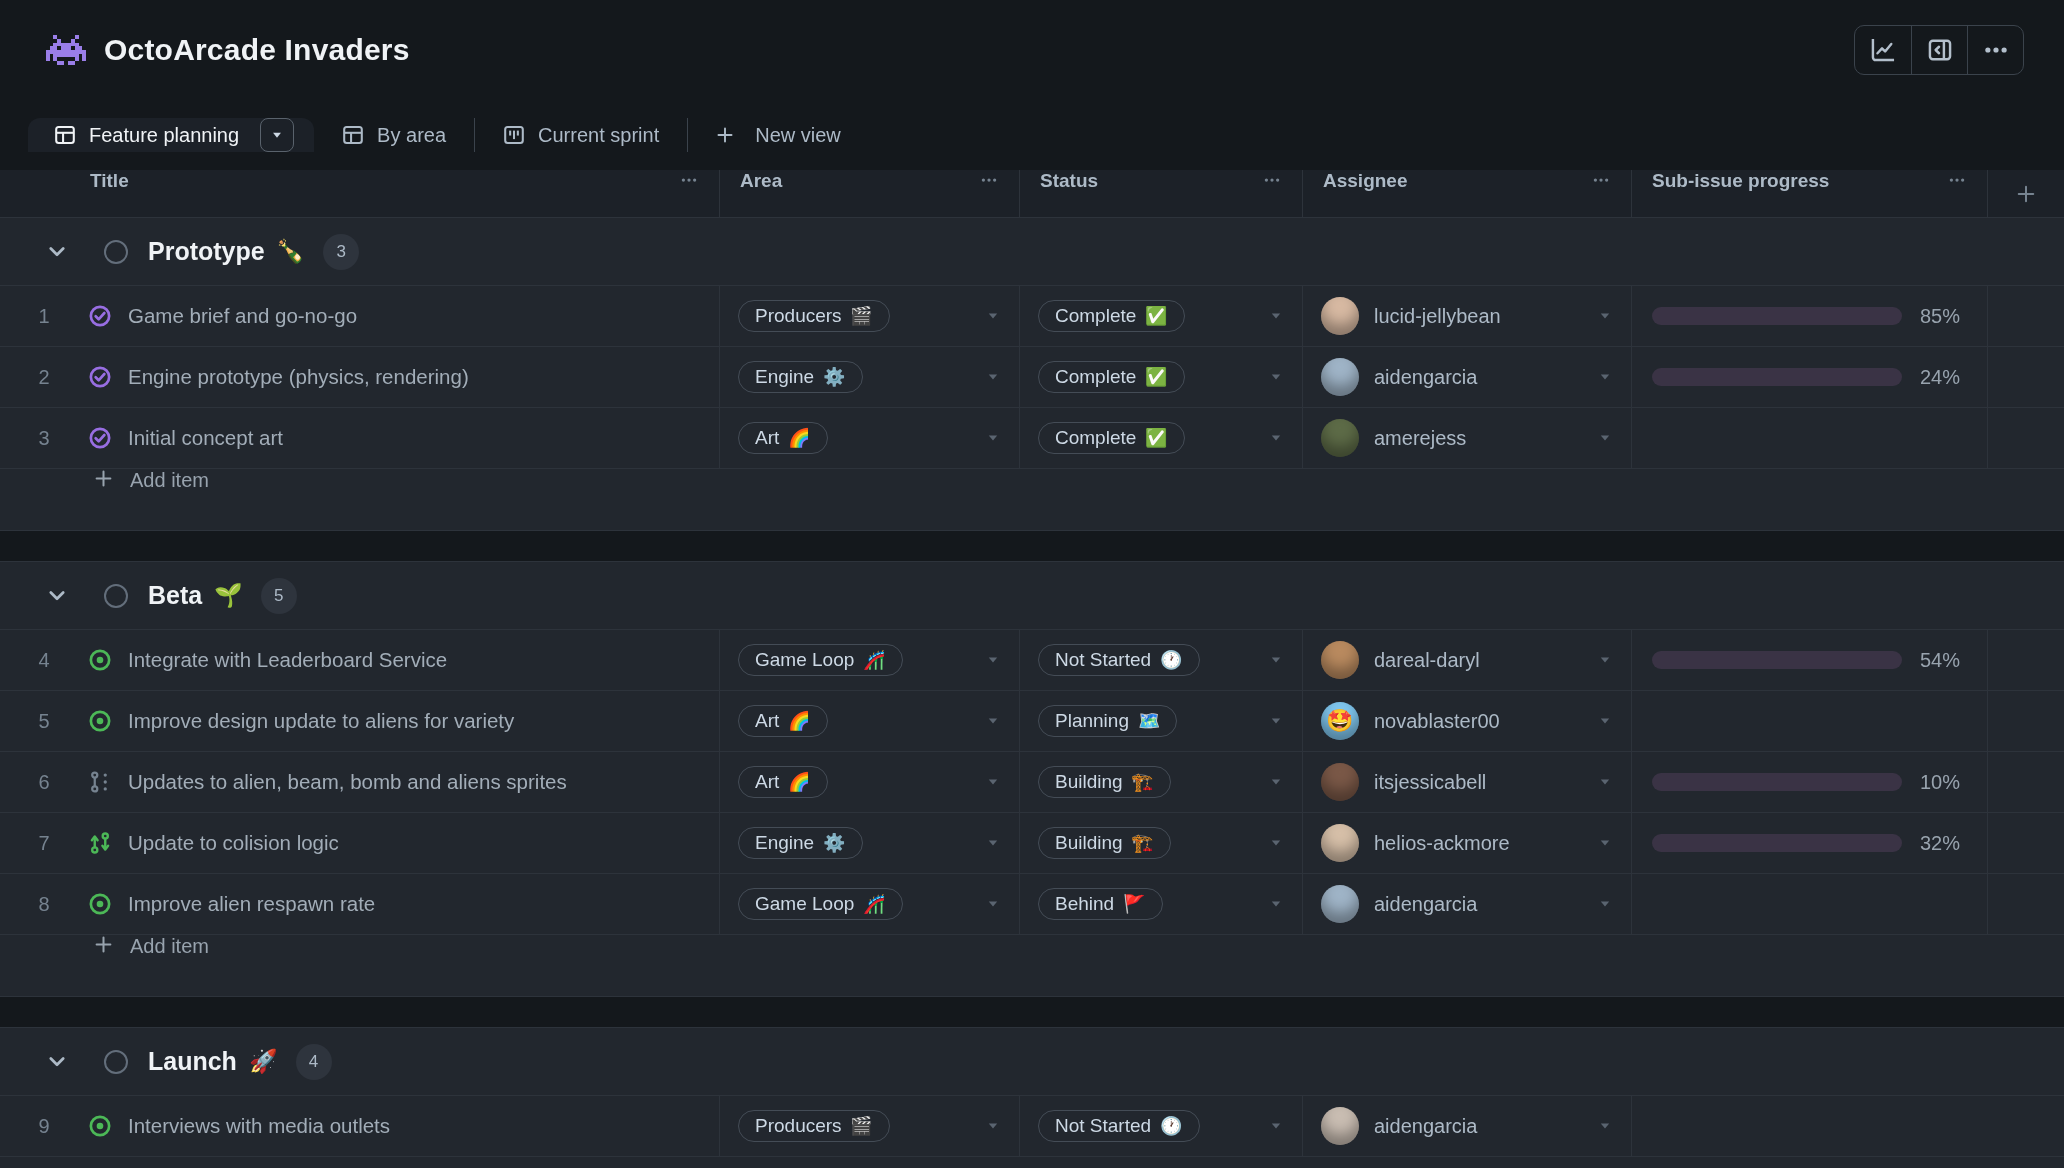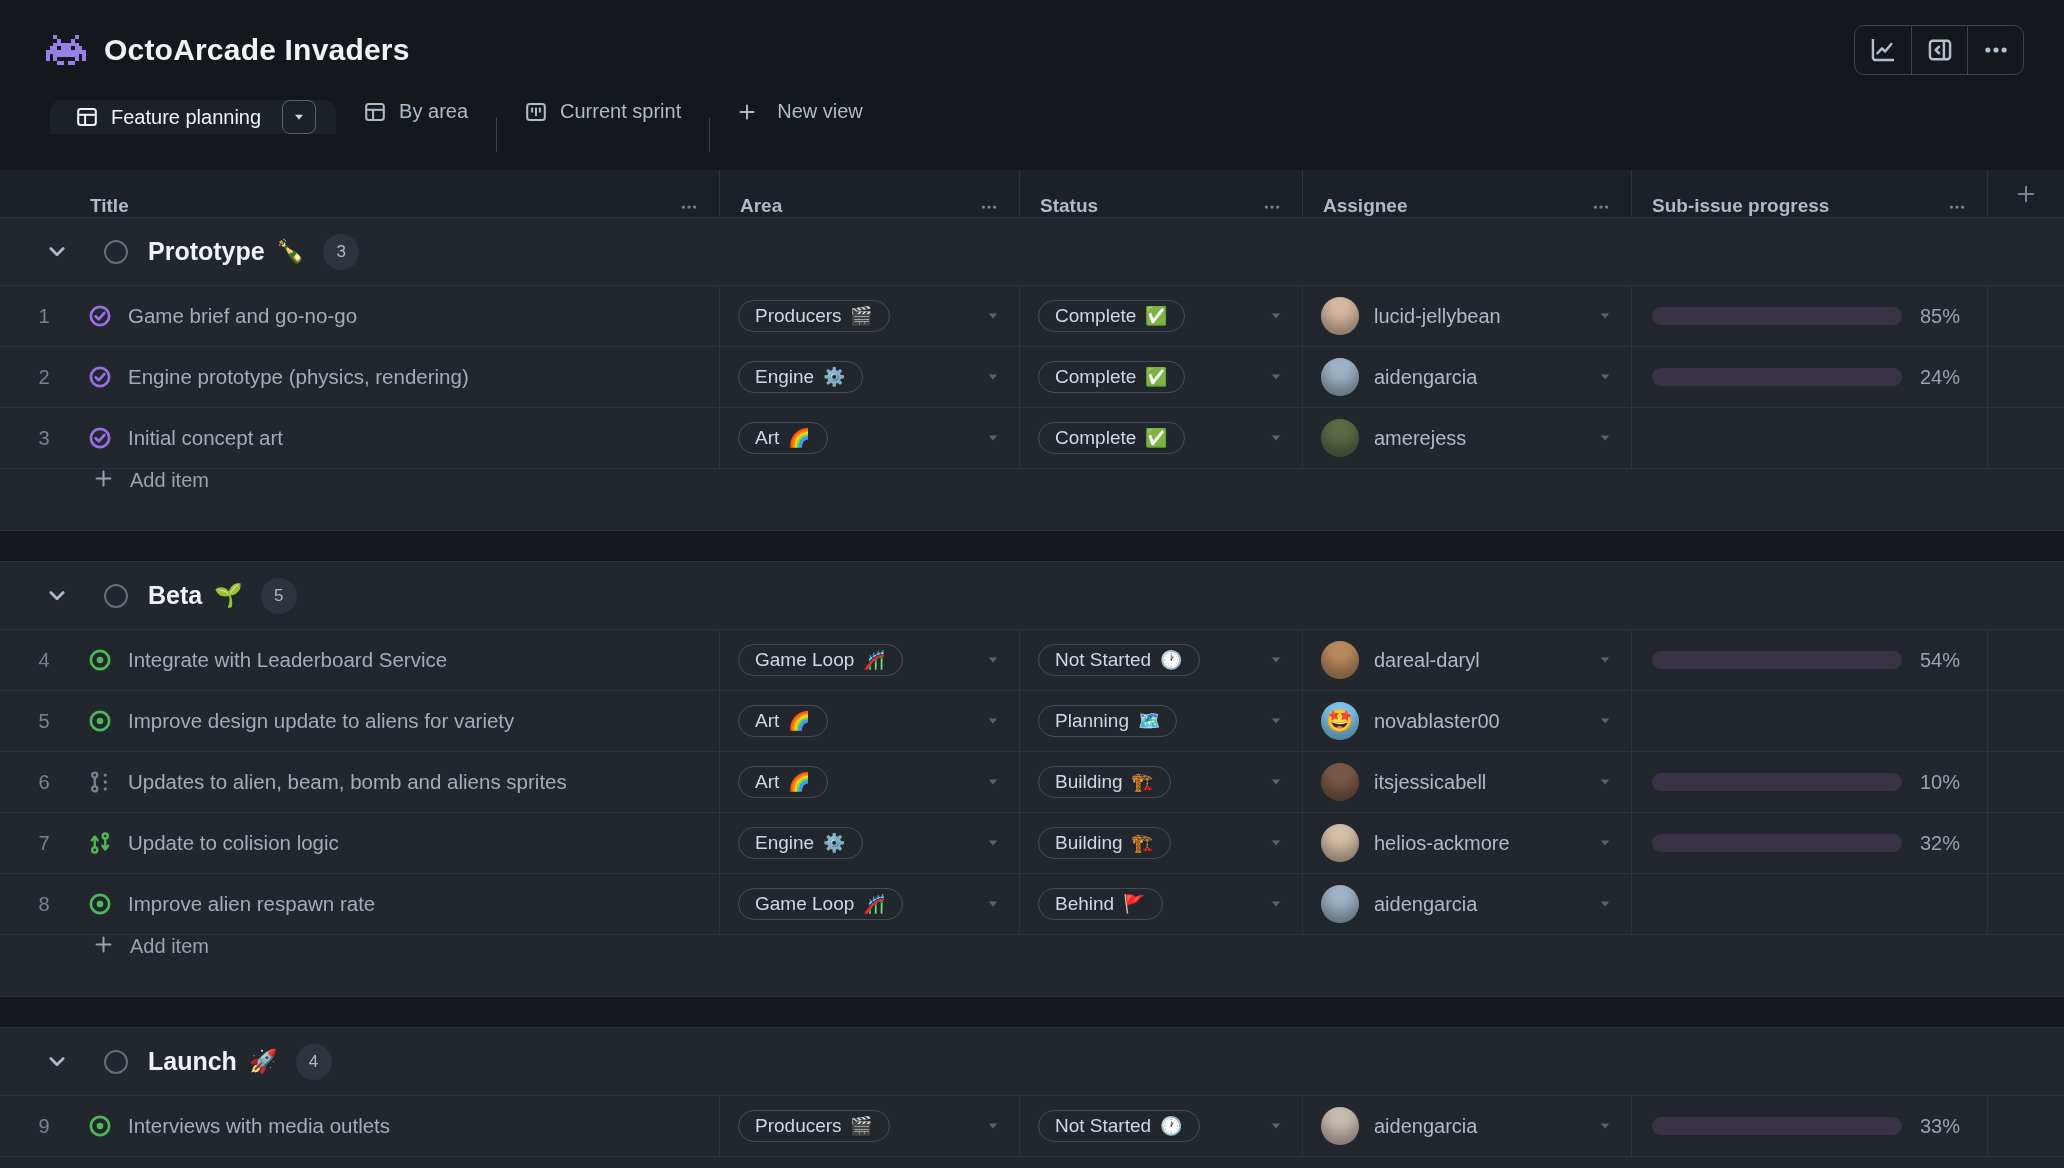--- a/index.html
+++ b/index.html
@@ -9,34 +9,34 @@
   
   .app-header{height:100px;display:flex;align-items:center;justify-content:space-between;padding:0 40px 0 46px}
   .app-title{display:flex;align-items:center;gap:18px;font-size:30px;font-weight:700;color:#f0f3f6;letter-spacing:.2px}
   .invader{width:40px;height:34px;display:block}
   .toolbar{display:flex;border:1px solid #3b434c;border-radius:10px;overflow:hidden}
   .toolbar .tb-btn{width:56px;height:48px;display:flex;align-items:center;justify-content:center;background:transparent;border:none;border-left:1px solid #3b434c;color:#b3bfcc;cursor:pointer}
   .toolbar .tb-btn:first-child{border-left:none}
   .tb-btn svg{width:26px;height:26px}
 
   
-  .tabbar{height:70px;display:flex;align-items:flex-start;padding-left:50px}
+  .tabbar{height:70px;display:flex;align-items:center;padding-left:28px}
   .tab{display:flex;align-items:center;gap:13px;font-size:20px;color:#adbac7;padding:0 28px;cursor:pointer;white-space:nowrap}
   .tab svg{width:22px;height:22px}
   .tab.active{background:#1c2128;border-radius:12px 12px 0 0;color:#f0f3f6;font-weight:500;padding:0 20px 0 26px}
   .caret-box{width:34px;height:34px;border:1.5px solid #59626c;border-radius:8px;display:flex;align-items:center;justify-content:center;color:#cdd9e5;margin-left:8px}
   .caret-box svg{width:14px;height:14px}
   .tab-divider{width:1px;height:34px;background:#3b434c;align-self:center}
   .newview{display:flex;align-items:center;gap:21px;font-size:20px;color:#adbac7;padding:0 28px;cursor:pointer}
   .newview svg{width:18px;height:18px}
 
   
   .grid-cols{display:grid;grid-template-columns:720px 300px 283px 329px 356px 1fr}
   .thead{height:48px;background:#1c2128;border-bottom:1px solid #2d333b}
-  .th{display:flex;align-items:flex-end;justify-content:space-between;padding:0 20px;font-size:19px;font-weight:600;color:#adbac7;border-right:1px solid #2d333b}
+  .th{display:flex;align-items:flex-start;justify-content:space-between;padding:0 20px;font-size:19px;font-weight:600;color:#adbac7;border-right:1px solid #2d333b}
   .th.first{padding-left:90px}
   .th-kebab{color:#768390;display:flex;align-items:center}
   .th-kebab svg{width:20px;height:20px}
   .th-add{display:flex;align-items:center;justify-content:center;color:#768390}
   .th-add svg{width:20px;height:20px}
 
   .group-h{height:68px;display:flex;align-items:center;padding-left:46px;background:#22272e;border-bottom:1px solid #2d333b}
   .group-chevron{color:#adbac7;display:flex;margin-right:36px}
   .group-chevron svg{width:22px;height:22px}
   .group-ring{width:24px;height:24px;border:2.5px solid #636e7b;border-radius:50%;margin-right:20px;flex:none}
@@ -713,20 +713,16 @@
     </div>
     <div class="cell">
       <span class="avatar" style="background: rgb(201, 189, 178);"></span>
       <span class="assignee-name">aidengarcia</span>
       <span class="cell-caret">
         <svg viewBox="0 0 16 16" fill="currentColor">
             <path d="M3.8 5.6h8.4L8 10.6z"></path>
           </svg>
         </span>
     </div>
-    <div class="cell progress-cell">
-      <span class="track"><span class="fill" style="width: 33%;"></span></span>
-      <span class="pct">33%</span>
-    </div>
     <div class="cell last"></div>
   </div>
     <div class="stub"></div>
   </div>
 
 </body></html>

